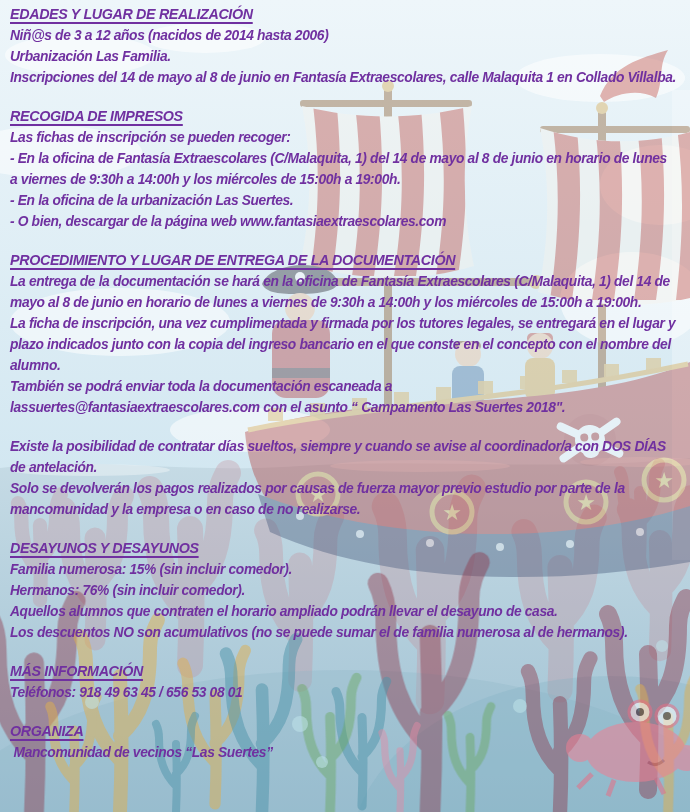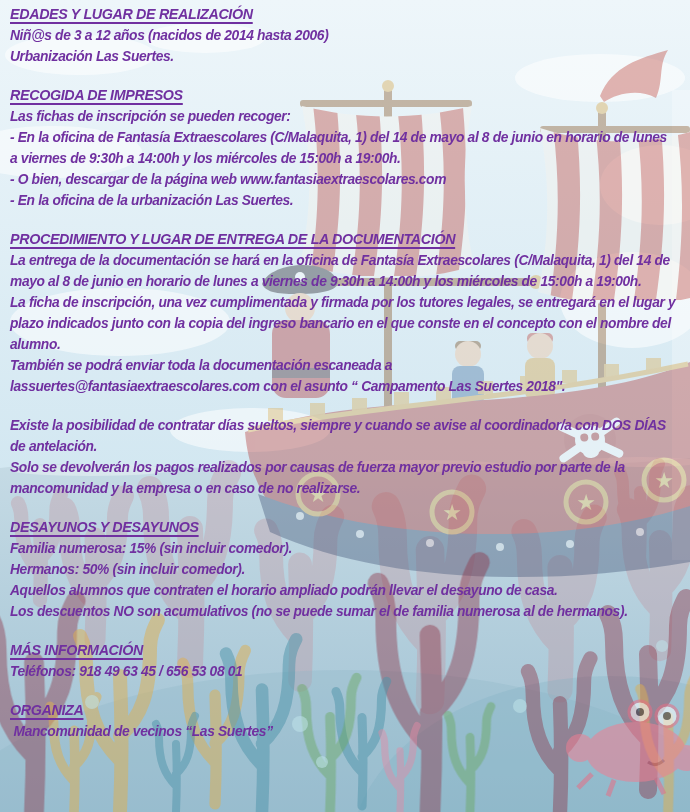--- a/index.html
+++ b/index.html
@@ -240,48 +240,49 @@
       <line x1="34" y1="26" x2="42" y2="42" stroke="#e76e85" stroke-width="5"></line>
       <path d="M26,10 Q34,16 42,8" stroke="#c14b62" stroke-width="3" fill="none"></path>
     </g>
   </svg>
 
   <div class="content">
 
     <section class="sec">
       <h2>EDADES Y LUGAR DE REALIZACIÓN</h2>
       <p>Niñ@s de 3 a 12 años (nacidos de 2014 hasta 2006)</p>
-      <p>Urbanización Las Suertes.</p>
+      <p>Urbanización Las Familia.</p>
+      <p>Inscripciones del 14 de mayo al 8 de junio en Fantasía Extraescolares, calle Malaquita 1 en Collado Villalba.</p>
     </section>
 
     <section class="sec">
       <h2>RECOGIDA DE IMPRESOS</h2>
       <p>Las fichas de inscripción se pueden recoger:</p>
       <p>- En la oficina de Fantasía Extraescolares (C/Malaquita, 1) del 14 de mayo al 8 de junio en horario de lunes a viernes de 9:30h a 14:00h y los miércoles de 15:00h a 19:00h.</p>
+      <p>- En la oficina de la urbanización Las Suertes.</p>
       <p>- O bien, descargar de la página web www.fantasiaextraescolares.com</p>
-      <p>- En la oficina de la urbanización Las Suertes.</p>
     </section>
 
     <section class="sec">
       <h2>PROCEDIMIENTO Y LUGAR DE ENTREGA DE LA DOCUMENTACIÓN</h2>
       <p>La entrega de la documentación se hará en la oficina de Fantasía Extraescolares (C/Malaquita, 1) del 14 de mayo al 8 de junio en horario de lunes a viernes de 9:30h a 14:00h y los miércoles de 15:00h a 19:00h.</p>
       <p>La ficha de inscripción, una vez cumplimentada y firmada por los tutores legales, se entregará en el lugar y plazo indicados junto con la copia del ingreso bancario en el que conste en el concepto con el nombre del alumno.</p>
       <p>También se podrá enviar toda la documentación escaneada a
 lassuertes@fantasiaextraescolares.com con el asunto “ Campamento Las Suertes 2018".</p>
     </section>
 
     <section class="sec">
       <p>Existe la posibilidad de contratar días sueltos, siempre y cuando se avise al coordinador/a con DOS DÍAS de antelación.</p>
       <p>Solo se devolverán los pagos realizados por causas de fuerza mayor previo estudio por parte de la mancomunidad y la empresa o en caso de no realizarse.</p>
     </section>
 
     <section class="sec">
       <h2>DESAYUNOS Y DESAYUNOS</h2>
       <p>Familia numerosa: 15% (sin incluir comedor).</p>
-      <p>Hermanos: 50% (sin incluir comedor).</p>
+      <p>Hermanos: 76% (sin incluir comedor).</p>
       <p>Aquellos alumnos que contraten el horario ampliado podrán llevar el desayuno de casa.</p>
       <p>Los descuentos NO son acumulativos (no se puede sumar el de familia numerosa al de hermanos).</p>
     </section>
 
     <section class="sec sec-mas">
       <h2>MÁS INFORMACIÓN</h2>
       <p>Teléfonos: 918 49 63 45 / 656 53 08 01</p>
     </section>
 
     <section class="sec sec-organiza">

